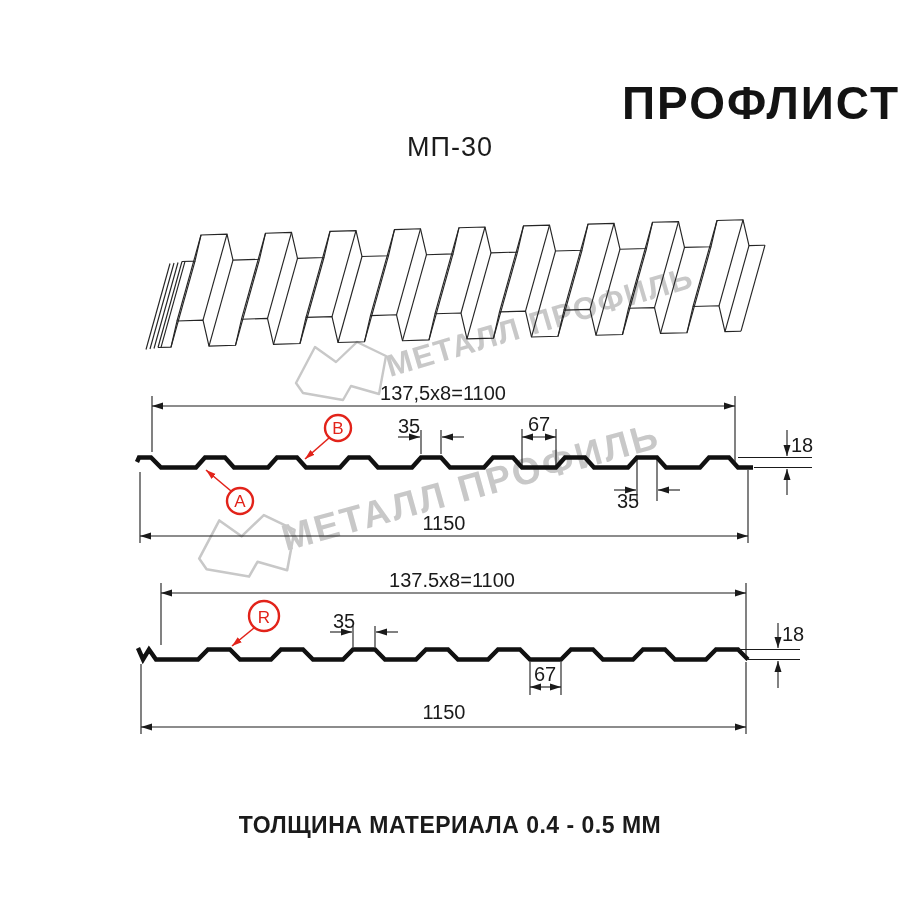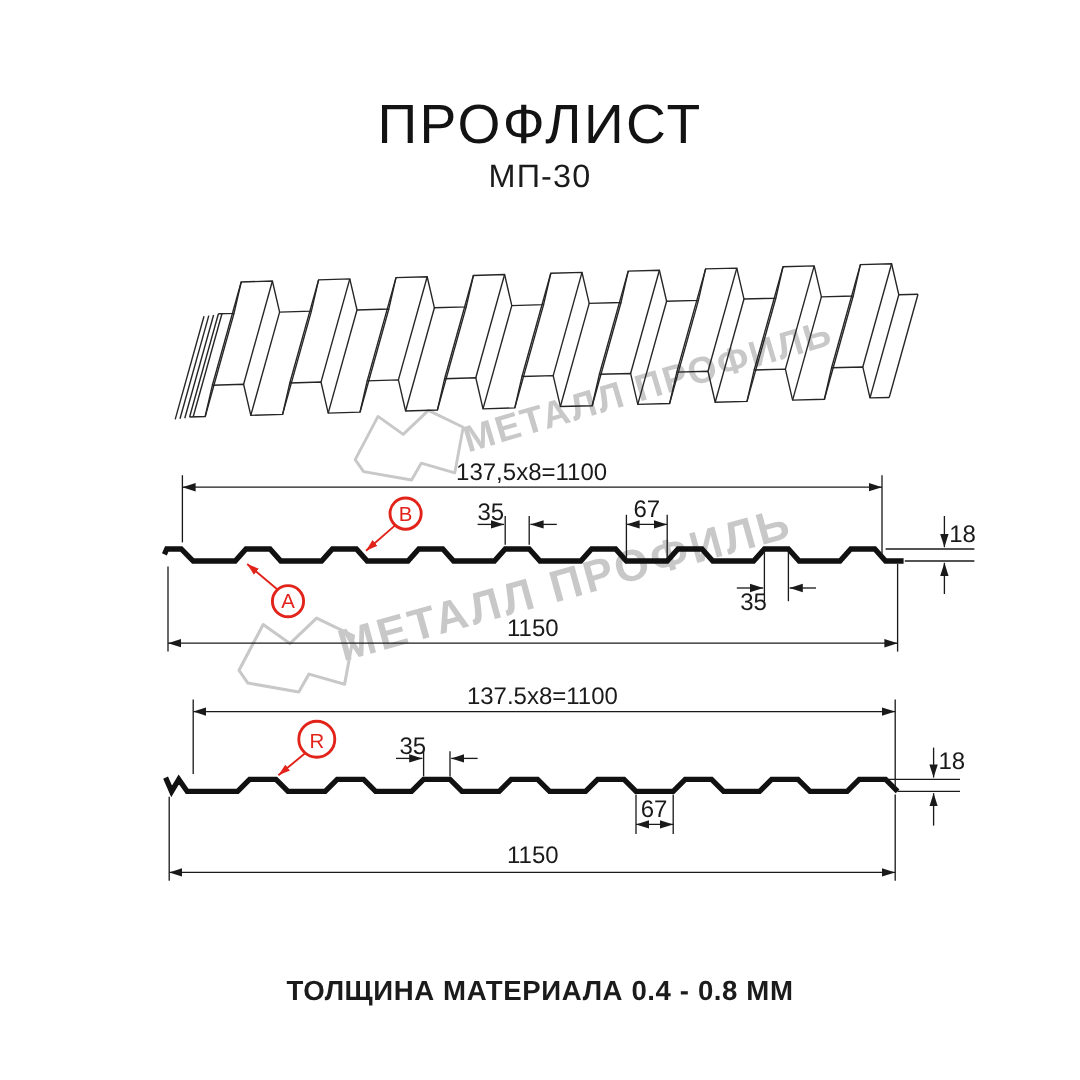--- a/index.html
+++ b/index.html
@@ -1,19 +1,19 @@
 <!DOCTYPE html>
 <html><head>
 <meta charset="utf-8">
 <style>
   html,body{margin:0;padding:0;background:#fff;}
   body{width:900px;height:900px;position:relative;overflow:hidden;
        font-family:"Liberation Sans","DejaVu Sans",sans-serif;color:#161616;}
   .abs{position:absolute;left:0;width:900px;text-align:center;}
-  .title{top:76px;font-size:46px;font-weight:400;letter-spacing:2px;color:#131313;}
+  .title{top:76px;font-size:46px;font-weight:700;letter-spacing:2px;color:#131313;text-align:right;}
   .subtitle{top:132px;font-size:27px;font-weight:500;letter-spacing:1px;color:#1b1b1b;}
   .footer{top:812px;font-size:23px;font-weight:600;letter-spacing:0.5px;color:#1b1b1b;}
   svg{position:absolute;top:0;left:0;}
   .l3d{stroke:#252525;stroke-width:1.15;fill:none;}
   .thick{stroke:#111;stroke-width:4.4;fill:none;stroke-linejoin:miter;}
   .dim{stroke:#1a1a1a;stroke-width:1.1;fill:none;}
   .dimtxt{font-size:20px;fill:#1a1a1a;}
   .redc{stroke:#e2231a;stroke-width:2.4;fill:none;}
   .redline{stroke:#e2231a;stroke-width:1.6;fill:none;}
   .redtxt{font-size:17px;fill:#e2231a;}
@@ -210,13 +210,13 @@
     </g>
 
     <g>
       <circle class="redc" cx="264" cy="616" r="15" stroke-width="2.6"></circle>
       <text class="redtxt" x="264" y="623" text-anchor="middle" font-size="19">R</text>
       <line class="redline" x1="254" y1="628" x2="232" y2="646" marker-end="url(#arrRed)"></line>
     </g>
   </g>
 </svg>
 
-<div class="abs footer">ТОЛЩИНА МАТЕРИАЛА 0.4 - 0.8 ММ</div>
+<div class="abs footer">ТОЛЩИНА МАТЕРИАЛА 0.4 - 0.5 ММ</div>
 
 </body></html>

